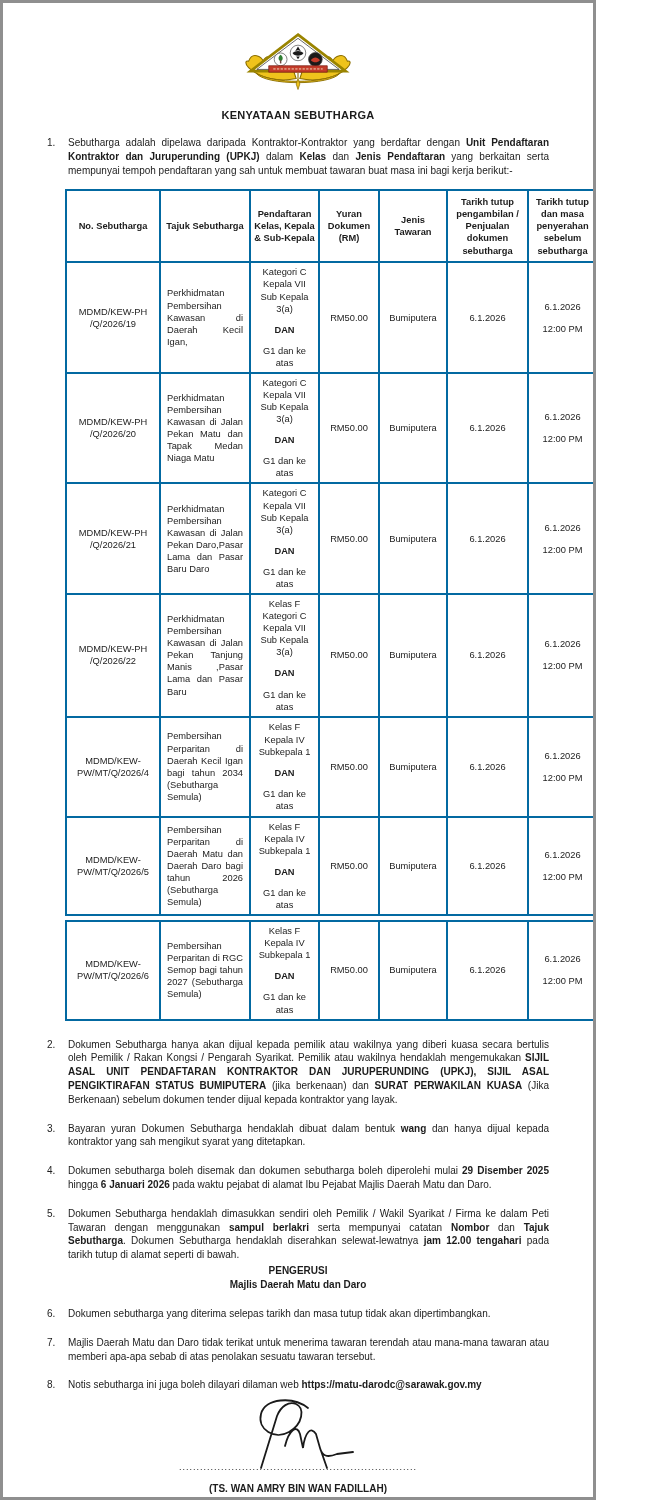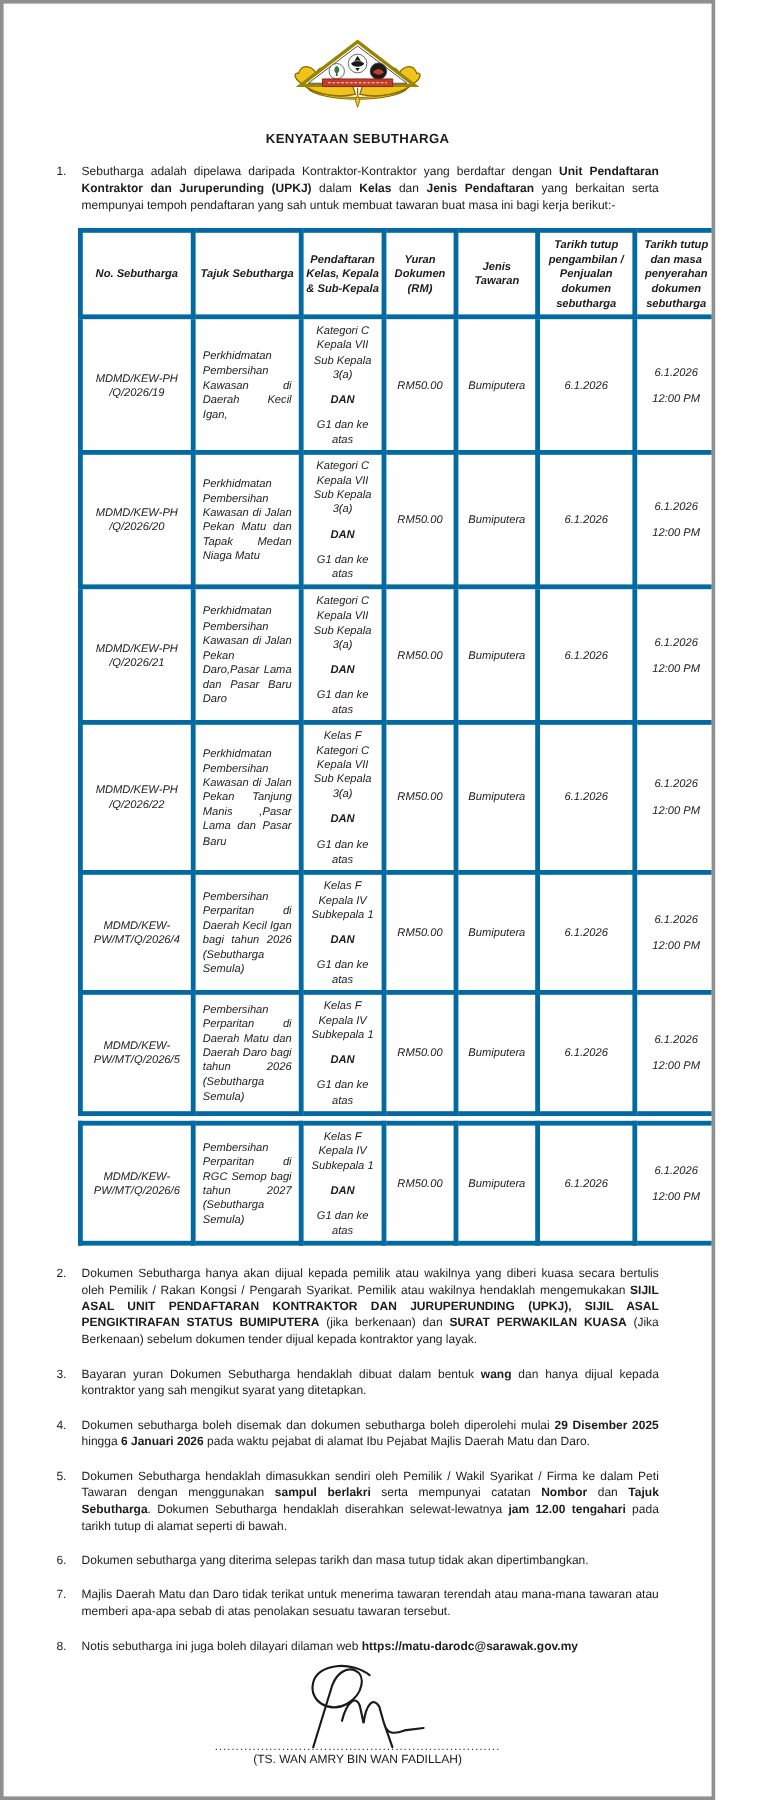--- a/index.html
+++ b/index.html
@@ -25,40 +25,39 @@
   .item .num { width:21px; flex:0 0 21px; }
   .item .txt { flex:1; text-align:justify; }
 
   table.tender {
     border-collapse:collapse; table-layout:fixed;
     width:531px; margin-left:18px; font-size:9.3px; line-height:1.3;
   }
   table.tender.first { margin-top:12px; }
   table.tender.second { margin-top:4px; }
   .tender th, .tender td {
-    border:4px solid #0369a1; padding:3px 3px;
+    border:2px solid #0369a1; padding:3px 3px;
     text-align:center; vertical-align:middle; font-weight:normal;
     overflow:hidden;
-    font-style:italic;
   }
   .tender th { font-weight:bold; height:72px; padding:3px 2px; }
   .tender td.tajuk { text-align:justify; padding:3px 6px; }
   .pre { white-space:pre-line; }
   .reg .dan { font-weight:bold; margin:9px 0; }
   .t2 .tm { margin-top:10px; }
   tr.h1 td{ height:102px; } tr.h2 td{ height:100px; } tr.h3 td{ height:100px; }
   tr.h4 td{ height:116px; } tr.h5 td{ height:100px; } tr.h6 td{ height:94px; }
   tr.h7 td{ height:90px; }
 
   .addr { text-align:center; font-weight:bold; font-size:10px; line-height:1.4; margin-top:2px; }
 
   .sig-block { text-align:center; margin-top:2px; }
   .sig-svg { display:block; margin:0 auto -16px auto; position:relative; z-index:2; }
   .sig-dots { font-size:9px; letter-spacing:1px; color:#222; white-space:nowrap; }
-  .sig-name { font-weight:normal; font-size:10px; margin-top:1px; }
+  .sig-name { font-weight:bold; font-size:10px; margin-top:11px; }
   .sig-role { font-weight:bold; font-size:10px; }
 </style>
 </head>
 <body>
 
 <div class="frame">
   <div class="content">
 
     <div class="logo-wrap">
       <svg width="112" height="64" viewBox="0 0 120 70">
@@ -104,21 +103,21 @@
           <col style="width:69px">
       </colgroup>
       <tbody>
           <tr>
         <th>No. Sebutharga</th>
         <th>Tajuk Sebutharga</th>
         <th>Pendaftaran Kelas, Kepala &amp; Sub-Kepala</th>
         <th>Yuran Dokumen (RM)</th>
         <th>Jenis Tawaran</th>
         <th>Tarikh tutup pengambilan / Penjualan dokumen sebutharga</th>
-        <th>Tarikh tutup dan masa penyerahan dokumen sebutharga</th>
+        <th>Tarikh tutup dan masa penyerahan sebelum sebutharga</th>
       </tr>
       <tr class="h1">
         <td class="pre">MDMD/KEW-PH
 /Q/2026/19</td>
         <td class="tajuk">Perkhidmatan Pembersihan Kawasan di Daerah Kecil Igan,</td>
         <td class="reg">
           <div class="pre">Kategori C
 Kepala VII
 Sub Kepala
 3(a)</div>
@@ -194,21 +193,21 @@
         <td>Bumiputera</td>
         <td>6.1.2026</td>
         <td class="t2">
           <div>6.1.2026</div>
           <div class="tm">12:00 PM</div>
         </td>
       </tr>
       <tr class="h5">
         <td class="pre">MDMD/KEW-
 PW/MT/Q/2026/4</td>
-        <td class="tajuk">Pembersihan Perparitan di Daerah Kecil Igan bagi tahun 2026 (Sebutharga Semula)</td>
+        <td class="tajuk">Pembersihan Perparitan di Daerah Kecil Igan bagi tahun 2034 (Sebutharga Semula)</td>
         <td class="reg">
           <div class="pre">Kelas F
 Kepala IV
 Subkepala 1</div>
           <div class="dan">DAN</div>
           <div class="pre">G1 dan ke
 atas</div>
         </td>
         <td>RM50.00</td>
         <td>Bumiputera</td>
@@ -289,20 +288,22 @@
       <div class="num">4.</div>
       <div class="txt"><span>Dokumen sebutharga boleh disemak dan dokumen sebutharga boleh diperolehi mulai </span><b>29 Disember 2025</b><span> hingga </span><b>6 Januari 2026</b><span> pada waktu pejabat di alamat Ibu Pejabat Majlis Daerah Matu dan Daro.</span></div>
     </div>
 
     <div class="item">
       <div class="num">5.</div>
       <div class="txt"><span>Dokumen Sebutharga hendaklah dimasukkan sendiri oleh Pemilik / Wakil Syarikat / Firma ke dalam  Peti Tawaran dengan menggunakan </span><b>sampul berlakri</b><span> serta mempunyai catatan </span><b>Nombor</b><span> dan </span><b>Tajuk Sebutharga</b><span>. Dokumen Sebutharga hendaklah diserahkan selewat-lewatnya </span><b>jam 12.00 tengahari</b><span> pada tarikh tutup di alamat seperti di bawah.</span></div>
     </div>
 
     <div class="addr">
+      <div>PENGERUSI</div>
+      <div>Majlis Daerah Matu dan Daro</div>
     </div>
 
     <div class="item">
       <div class="num">6.</div>
       <div class="txt"><span>Dokumen sebutharga yang diterima selepas tarikh dan masa tutup tidak akan dipertimbangkan.</span></div>
     </div>
 
     <div class="item">
       <div class="num">7.</div>
       <div class="txt"><span>Majlis Daerah Matu dan Daro tidak terikat untuk menerima tawaran terendah atau mana-mana tawaran atau memberi apa-apa sebab di atas penolakan sesuatu tawaran tersebut.</span></div>

